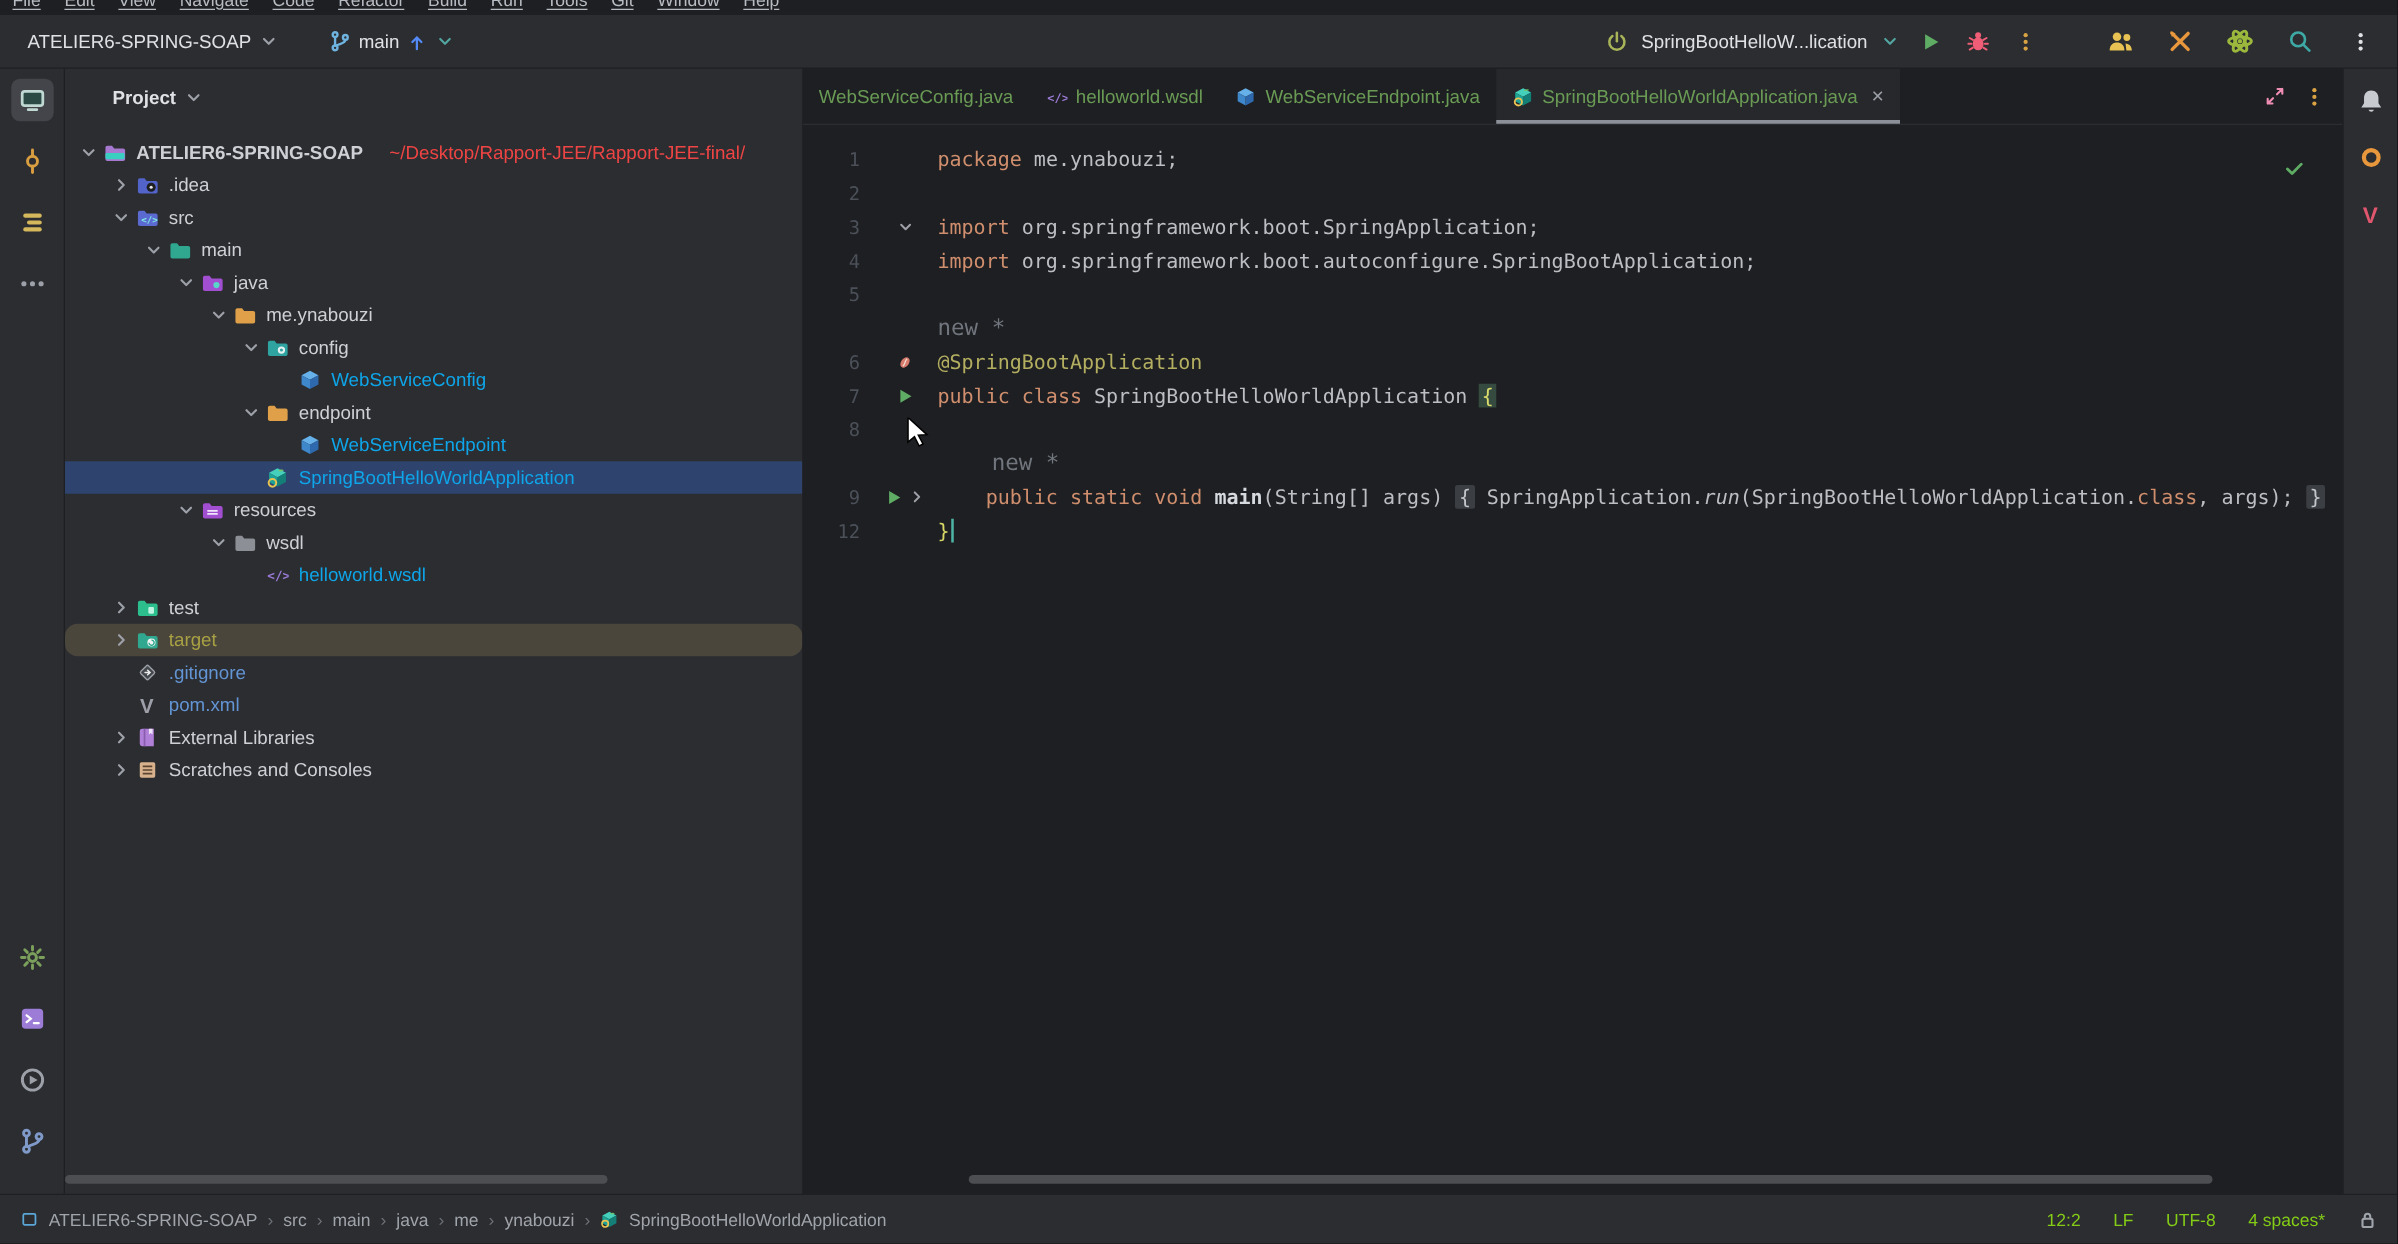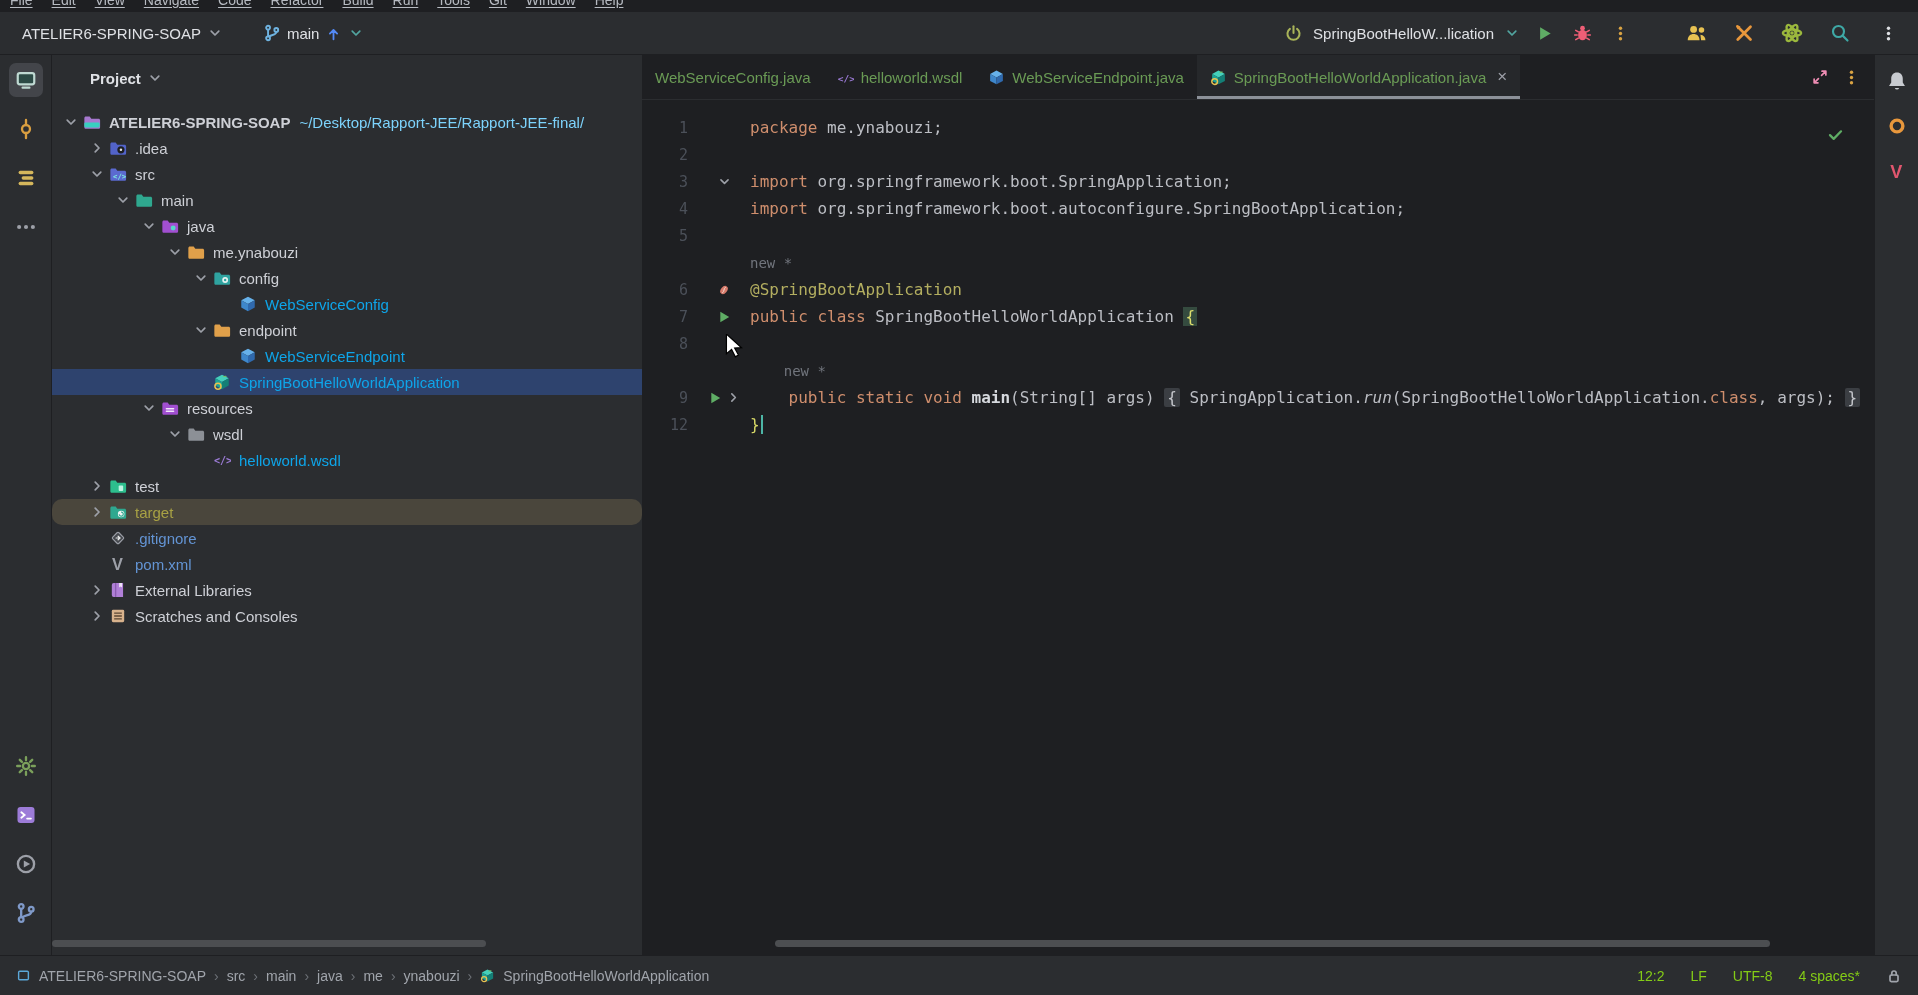--- a/index.html
+++ b/index.html
@@ -36,21 +36,21 @@
   .tree-row { height:26px; display:flex; align-items:center; white-space:nowrap; overflow:hidden; }
   .tree-row.sel { background:#2e436e; }
   .tree-row.hov { background:#4a463c; }
   .tr-chev { width:22px; min-width:22px; display:flex; align-items:center; justify-content:center; }
   .tr-icon { width:20px; min-width:20px; display:flex; align-items:center; justify-content:center; margin-right:7px; }
   .tr-label { font-size:15px; color:#ced0d6; }
   .tr-label.bold { font-weight:bold; }
   .tr-label.added { color:#0ea5e9; }
   .tr-label.modified { color:#6394d4; }
   .tr-label.excluded { color:#a8a144; }
-  .tr-hint { font-size:15px; color:#7dd3fc; margin-left:9px; }
+  .tr-hint { font-size:15px; color:#ef4444; margin-left:21px; }
   .h-scroll { position:absolute; height:7px; border-radius:4px; background:#4c4e51; }
   
   #editor { flex:1; background:#1e1f22; position:relative; overflow:hidden; display:flex; flex-direction:column; }
   #tabbar { height:45px; display:flex; align-items:stretch; border-bottom:1px solid #2b2d30; }
   .tab { display:flex; align-items:center; gap:7px; padding:0 13px; font-size:15px; white-space:nowrap; }
   .tab .tab-label { color:#6a9b55; }
   .tab.active { background:#26282b; box-shadow:inset 0 -3px 0 #8c9199; }
   .tab-close { color:#9da0a8; font-size:17px; margin-left:4px; }
   #tab-controls { margin-left:auto; display:flex; align-items:center; gap:14px; padding-right:14px; }
   #codearea { position:relative; flex:1; padding-top:14px; font-family:"DejaVu Sans Mono", monospace; }
@@ -59,21 +59,21 @@
   .cr-gutter { width:52px; min-width:52px; display:flex; align-items:center; justify-content:center; gap:3px; }
   .cr-code { font-size:16px; white-space:pre; color:#bcbec4; }
   .tk-kw { color:#cf8e6d; }
   .tk-pl { color:#bcbec4; }
   .tk-ann { color:#b3ae60; }
   .tk-decl { color:#d6d9de; font-weight:bold; }
   .tk-it { font-style:italic; color:#bcbec4; }
   .tk-brace-open { color:#dcdd6d; background:#354b3f; padding:0 2px; }
   .tk-fold { color:#c4c6cb; background:#3b3e43; border-radius:2px; padding:0 3px; }
   .tk-brace { color:#d8d967; }
-  .tk-inlay { color:#71757d; font-size:14px; }
+  .tk-inlay { color:#71757d; font-size:18px; }
   .caret { display:inline-block; width:2px; height:19px; background:#4db5a6; vertical-align:-4px; margin-left:1px; }
   #editor-check { position:absolute; top:26px; right:30px; }
   
   #rightbar { width:44px; background:#2b2d30; border-left:1px solid #1e1f22;
     display:flex; flex-direction:column; align-items:center; padding-top:12px; gap:17px; }
   
   #statusbar { height:40px; background:#2b2d30; border-top:1px solid #1e1f22;
     display:flex; align-items:center; padding:0 16px; font-size:14px; color:#a0a4ab; }
   #breadcrumbs { display:flex; align-items:center; gap:8px; white-space:nowrap; }
   .bc-sep { color:#6d7177; font-size:14px; }

